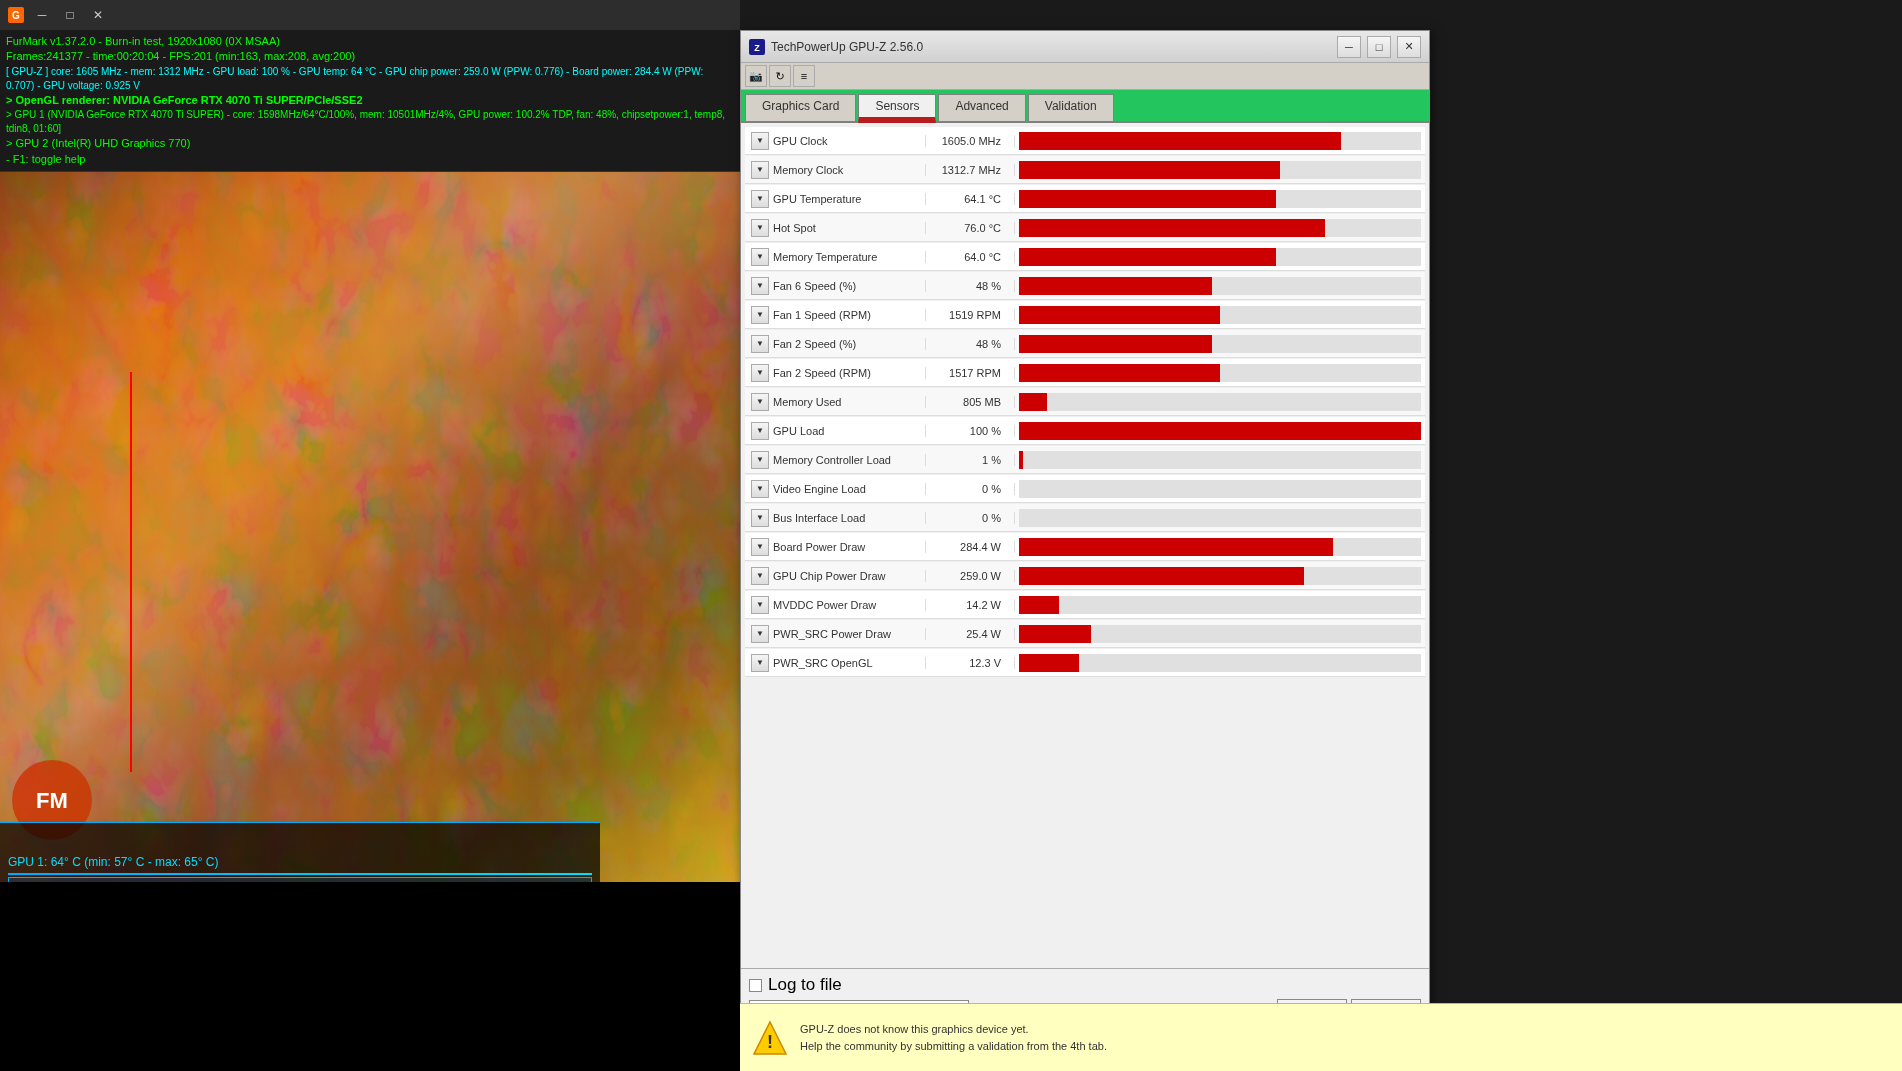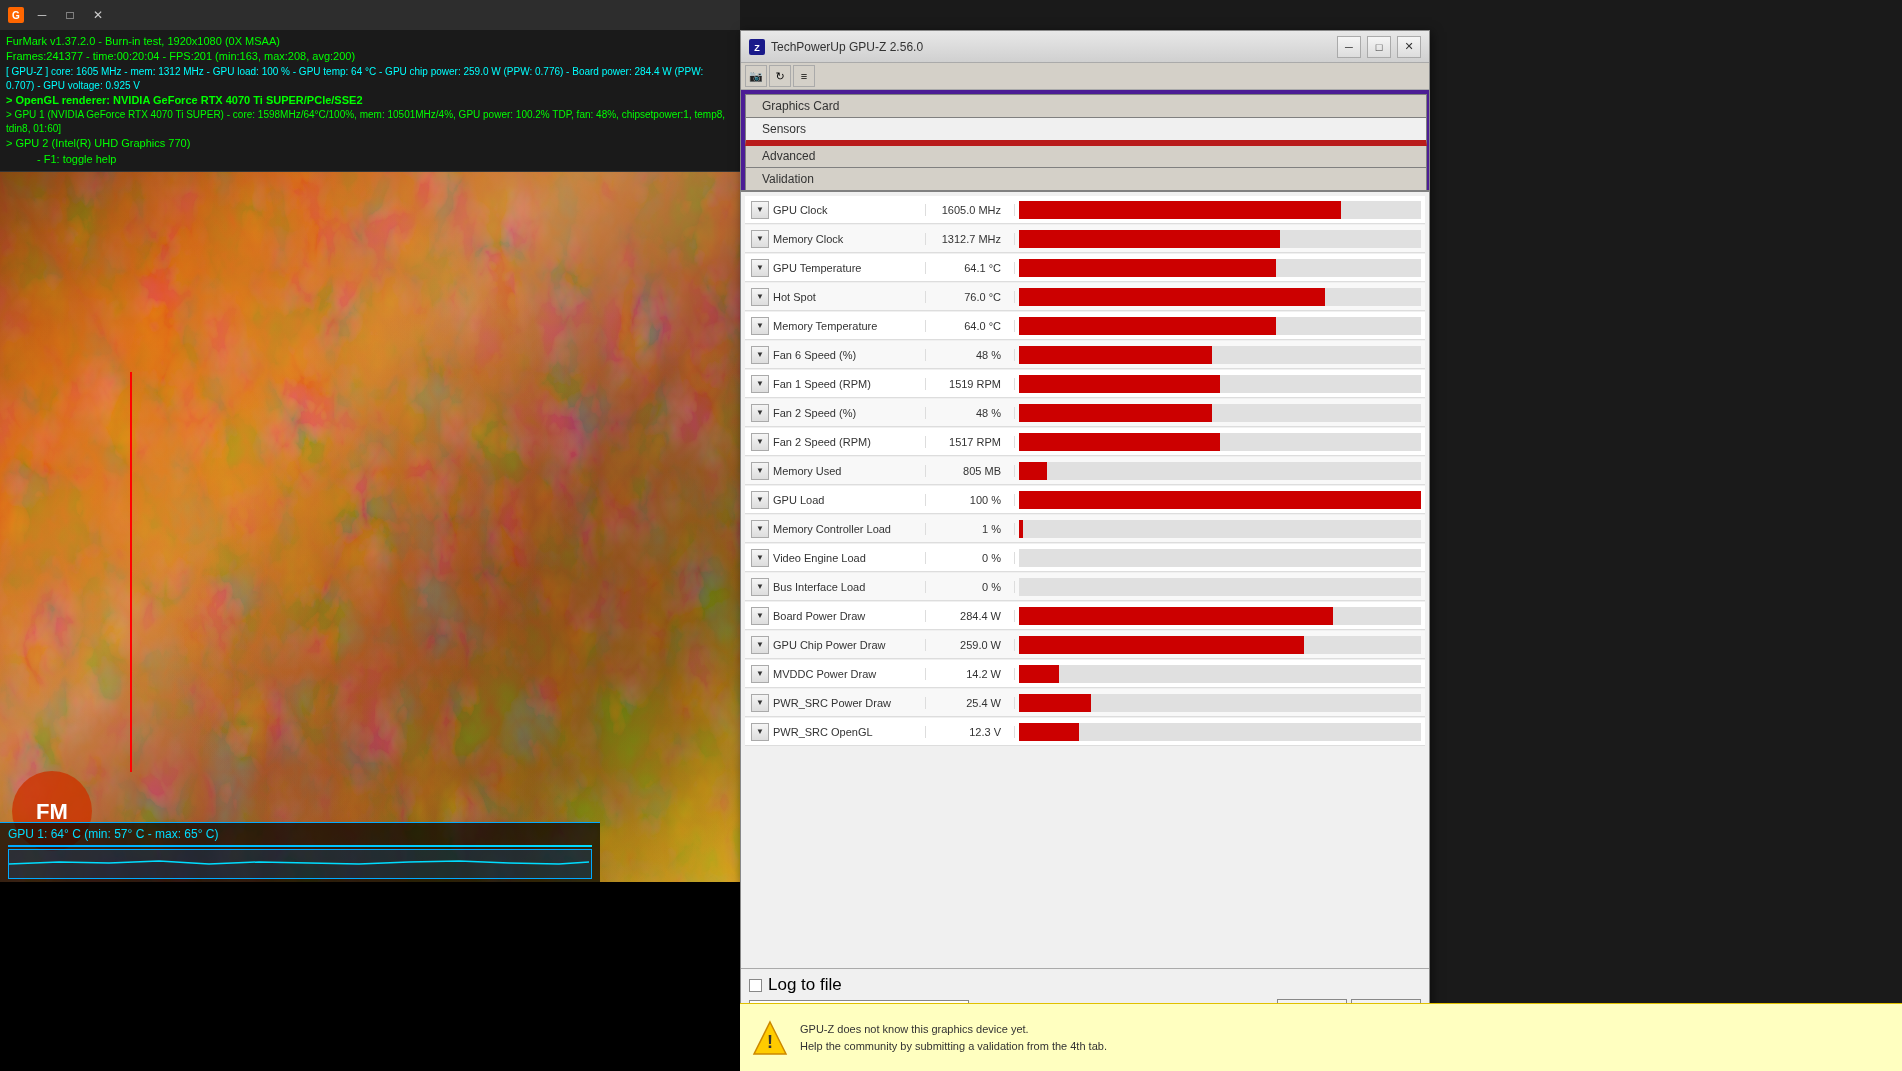--- a/index.html
+++ b/index.html
@@ -86,20 +86,21 @@
       bottom: 0; left: 0;
       width: 600px; height: 60px;
       background: rgba(0,0,0,0.7);
       border-top: 1px solid #00aaff;
       padding: 4px 8px;
     }
 
     #gpu-temp-text {
       font-size: 12px;
       color: #00ddff;
+      margin-top: 28px;
     }
 
     #gpu-temp-line {
       margin-top: 4px;
       height: 2px;
       background: linear-gradient(to right, #00aaff 0%, #00ddff 100%);
       width: 100%;
     }
 
     
@@ -139,25 +140,24 @@
       border: 1px solid #aaa;
       background: linear-gradient(to bottom, #f5f5f5, #ddd);
       cursor: pointer;
       font-size: 11px;
       color: #333;
       display: flex; align-items: center; justify-content: center;
     }
 
     #gpuz-tabs {
       display: flex;
-      background: #4c1d95;
+      background: #22c55e;
       border-bottom: 2px solid #808080;
       padding-top: 4px;
       padding-left: 4px;
-      flex-direction: column;
     }
 
     .gpuz-tab {
       padding: 4px 16px;
       font-size: 12px;
       cursor: pointer;
       border: 1px solid #808080;
       border-bottom: none;
       background: #d4d0c8;
       color: #333;
@@ -326,37 +326,37 @@
     <button class="win-btn">□</button>
     <button class="win-btn close-btn">✕</button>
   </div>
   <div id="furmark-info">
     <div>FurMark v1.37.2.0 - Burn-in test, 1920x1080 (0X MSAA)</div>
     <div>Frames:241377 - time:00:20:04 - FPS:201 (min:163, max:208, avg:200)</div>
     <div style="color:#00ffff; font-size:10px;">[ GPU-Z ] core: 1605 MHz - mem: 1312 MHz - GPU load: 100 % - GPU temp: 64 °C - GPU chip power: 259.0 W (PPW: 0.776) - Board power: 284.4 W (PPW: 0.707) - GPU voltage: 0.925 V</div>
     <div style="color:#00ff00;font-weight:bold;">&gt; OpenGL renderer: NVIDIA GeForce RTX 4070 Ti SUPER/PCle/SSE2</div>
     <div style="color:#00ff00; font-size:10px;">&gt; GPU 1 (NVIDIA GeForce RTX 4070 Ti SUPER) - core: 1598MHz/64°C/100%, mem: 10501MHz/4%, GPU power: 100.2% TDP, fan: 48%, chipsetpower:1, temp8, tdin8, 01:60]</div>
     <div style="color:#00ff00;">&gt; GPU 2 (Intel(R) UHD Graphics 770)</div>
-    <div style="color:#00ff00;margin-left:31px;">- F1: toggle help</div>
+    <div style="color:#00ff00;">- F1: toggle help</div>
   </div>
   <div id="furmark-canvas">
 
     <svg width="740" height="710" style="position:absolute;top:0;left:0;opacity:0.3">
       <defs>
         <filter id="turbulence">
           <feTurbulence type="turbulence" baseFrequency="0.015 0.01" numOctaves="4" seed="2" result="turb"></feTurbulence>
           <feColorMatrix type="saturate" values="3"></feColorMatrix>
         </filter>
       </defs>
       <rect width="740" height="710" filter="url(#turbulence)" fill="#ff6600"></rect>
     </svg>
 
     <div style="position:absolute; left:130px; top:200px; width:2px; height:400px; background:#ff0000;"></div>
 
-    <div style="position:absolute; bottom:28px; left:10px; width:85px; height:85px;">
+    <div style="position:absolute; bottom:39px; left:10px; width:85px; height:85px;">
       <svg width="85" height="85" viewBox="0 0 85 85">
         <circle cx="42" cy="42" r="40" fill="#cc3300" opacity="0.8"></circle>
         <text x="42" y="50" text-anchor="middle" font-size="22" font-weight="bold" fill="white">FM</text>
       </svg>
     </div>
 
     <div id="gpu-temp-bar">
       <div id="gpu-temp-text">GPU 1: 64° C (min: 57° C - max: 65° C)</div>
       <div id="gpu-temp-line"></div>
       <div style="height:30px; border:1px solid #00aaff; margin-top:2px; background:rgba(0,100,200,0.2); position:relative;">

